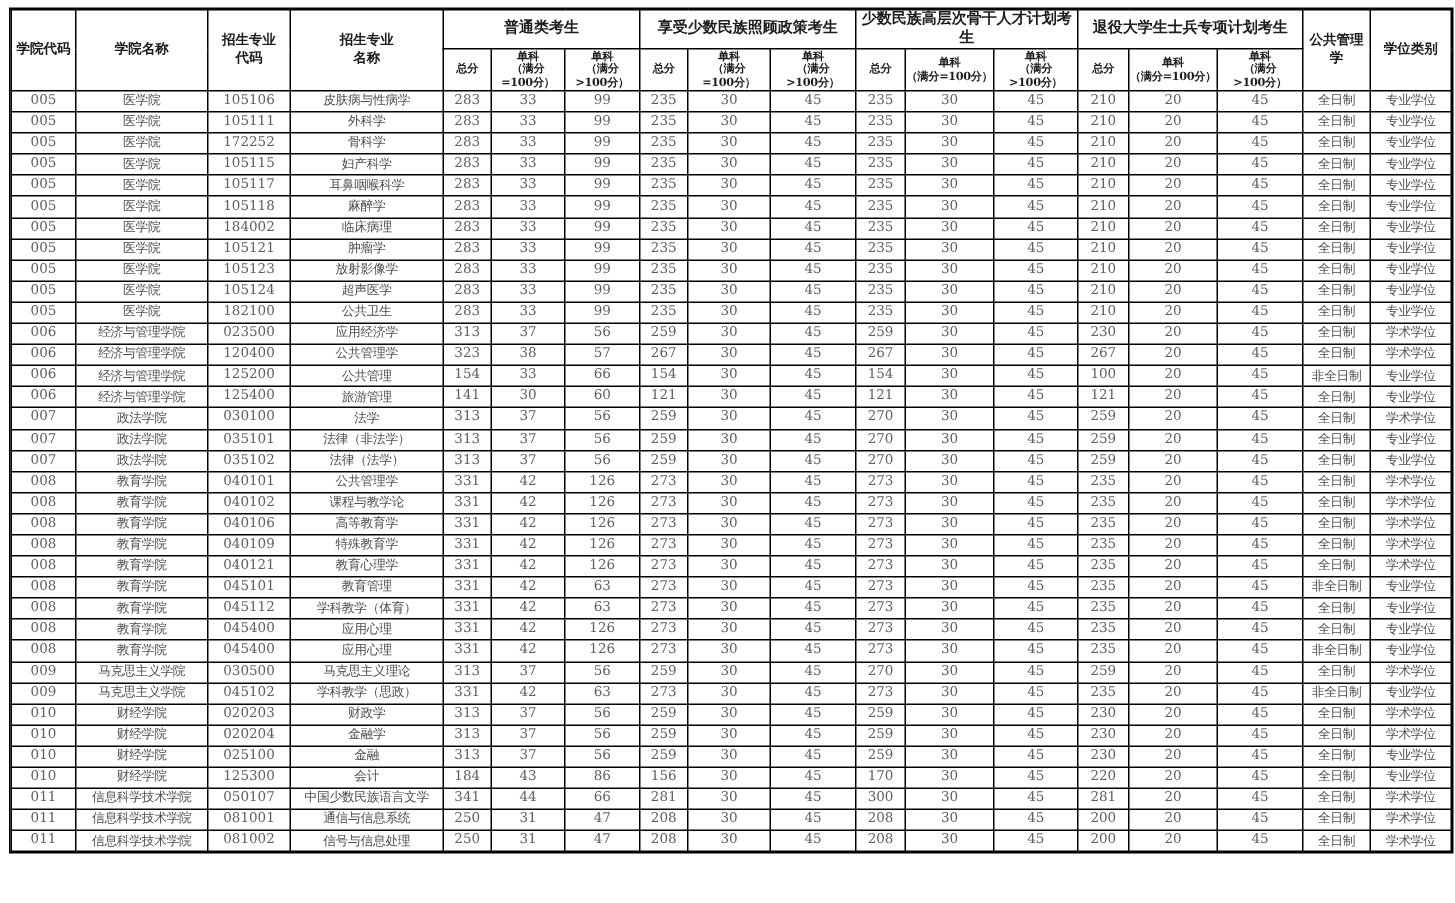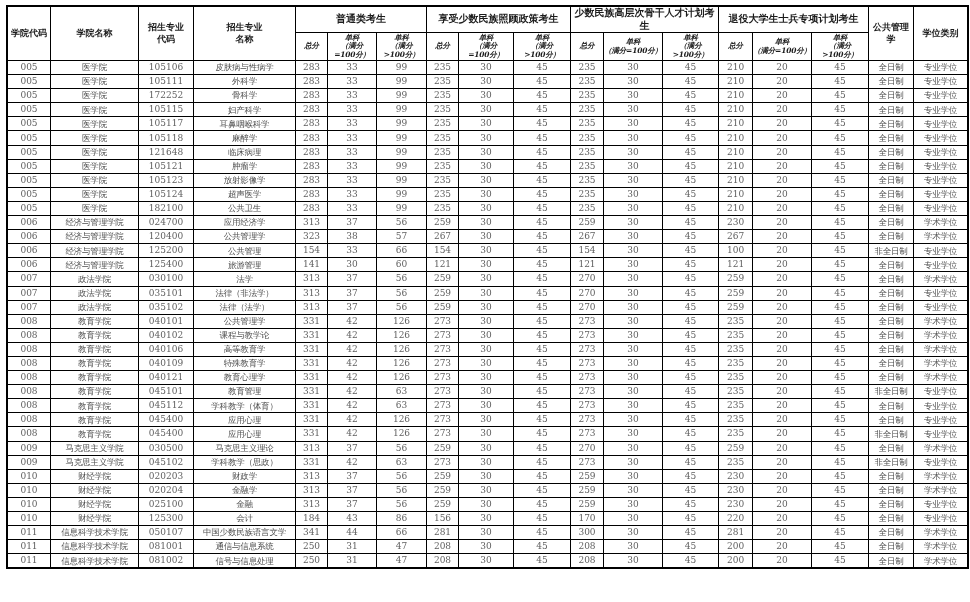--- a/index.html
+++ b/index.html
@@ -30,21 +30,20 @@
     line-height: 1.25;
   }
   thead tr.group-row th { height: 17px; }
   thead tr.sub-row th {
     height: 28px;
     font-size: 7.5px;
     white-space: pre-line;
     word-break: keep-all;
     letter-spacing: -0.2px;
     line-height: 1.15;
-    font-style: italic;
   }
   thead th.span2 { font-size: 9px; white-space: pre-line; line-height: 1.3; }
   tbody td {
     height: 14.1px;
     font-size: 9px;
     color: #5f5f5f;
     line-height: 1;
     white-space: nowrap;
   }
   tbody td.cjk { color: #4e4e4e; font-size: 8.5px; letter-spacing: -0.2px; }
@@ -251,21 +250,21 @@
           <td>45</td>
           <td>210</td>
           <td>20</td>
           <td>45</td>
           <td class="cjk">全日制</td>
           <td class="cjk">专业学位</td>
         </tr>
         <tr>
           <td>005</td>
           <td class="cjk">医学院</td>
-          <td>121648</td>
+          <td>184002</td>
           <td class="cjk">临床病理</td>
           <td>283</td>
           <td>33</td>
           <td>99</td>
           <td>235</td>
           <td>30</td>
           <td>45</td>
           <td>235</td>
           <td>30</td>
           <td>45</td>
@@ -351,21 +350,21 @@
           <td>45</td>
           <td>210</td>
           <td>20</td>
           <td>45</td>
           <td class="cjk">全日制</td>
           <td class="cjk">专业学位</td>
         </tr>
         <tr>
           <td>006</td>
           <td class="cjk">经济与管理学院</td>
-          <td>024700</td>
+          <td>023500</td>
           <td class="cjk">应用经济学</td>
           <td>313</td>
           <td>37</td>
           <td>56</td>
           <td>259</td>
           <td>30</td>
           <td>45</td>
           <td>259</td>
           <td>30</td>
           <td>45</td>

